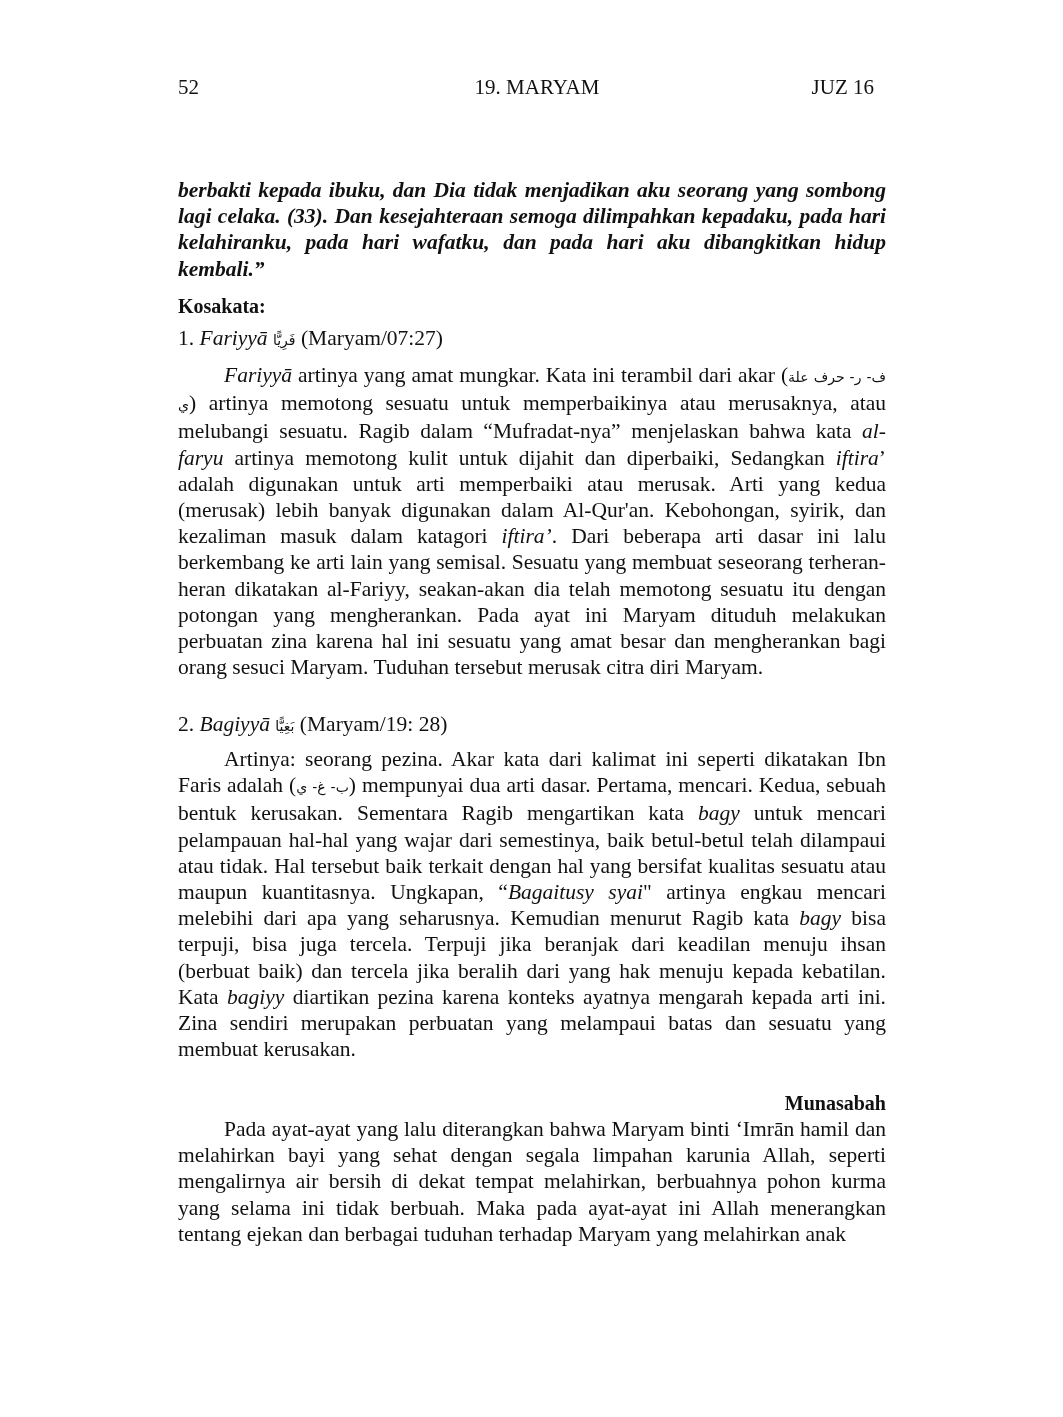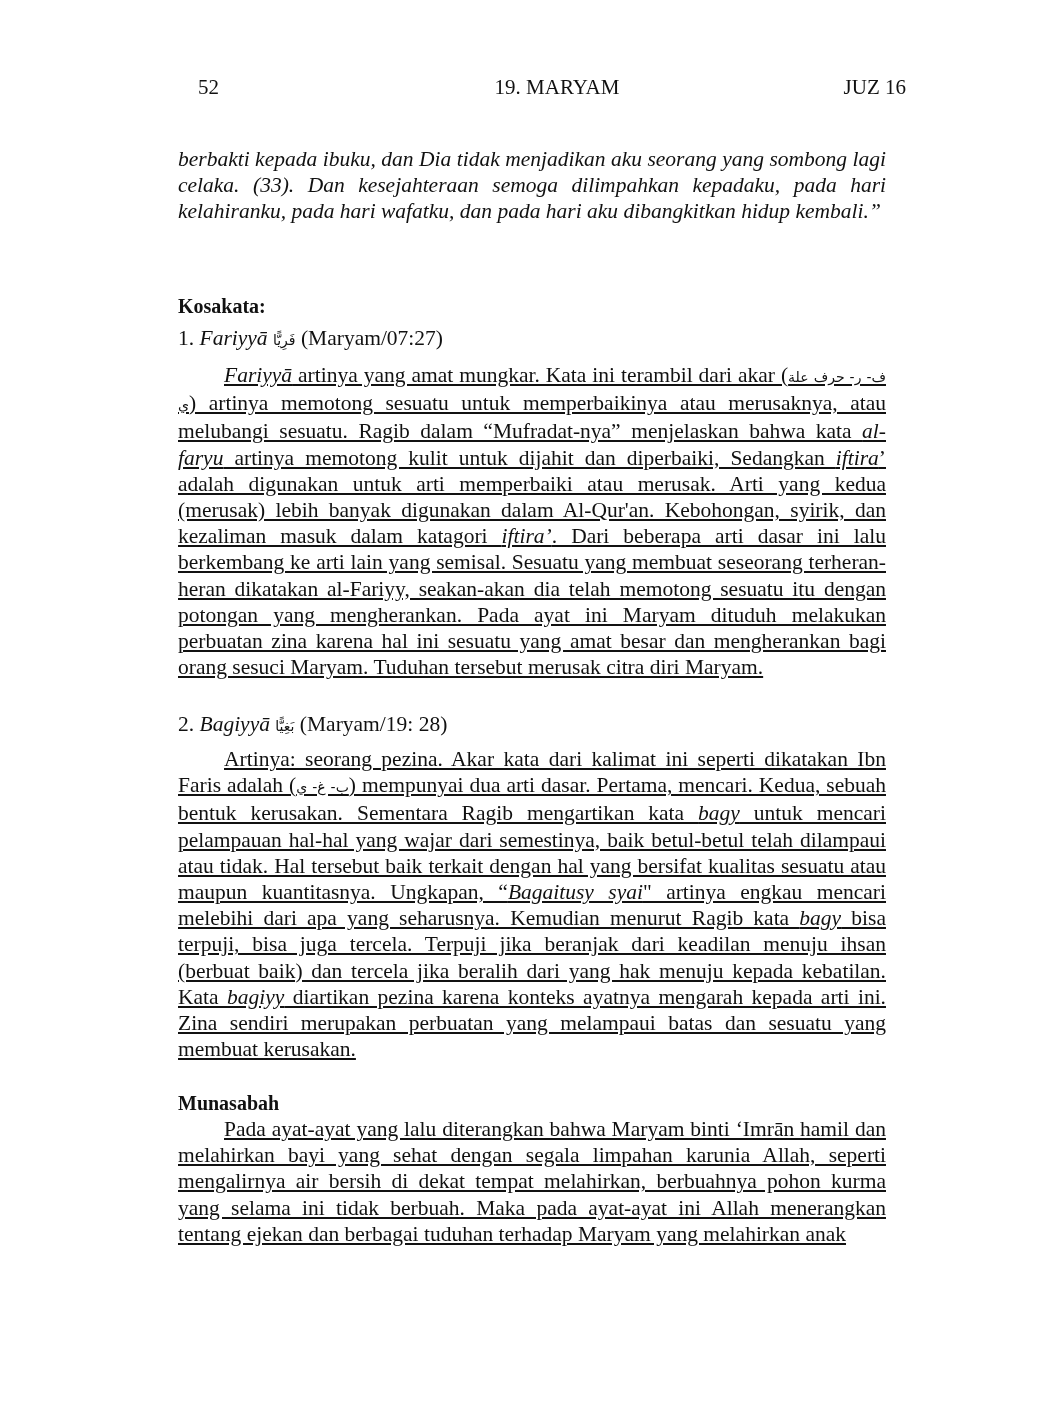--- a/index.html
+++ b/index.html
@@ -4,48 +4,48 @@
 <style>
   html, body { margin: 0; padding: 0; background: #ffffff; }
   body {
     width: 1063px; height: 1417px; position: relative; overflow: hidden;
     font-family: "Liberation Serif", "DejaVu Serif", serif;
     color: #111111;
   }
   .page { position: absolute; left: 178px; top: 0; width: 708px; }
   .running-head {
     position: absolute; top: 74px; left: 0; width: 708px; height: 26px;
-    font-size: 21px; line-height: 26px; margin-left: 20px;
+    font-size: 21px; line-height: 26px;
   }
   .rh-left { position: absolute; left: 0; top: 0; }
   .rh-center { position: absolute; left: 10px; right: 0; top: 0; text-align: center; }
-  .rh-right { position: absolute; right: 0; top: 0; text-align: center; }
+  .rh-right { position: absolute; right: 12px; top: 0; text-align: center; }
   .body-text {
     font-size: 21.5px; line-height: 26.2px; text-align: justify;
     text-align-last: left; margin: 0;
   }
   .block { position: absolute; left: 0; width: 708px; }
-  .indent { text-indent: 46px; text-decoration: underline; }
+  .indent { text-indent: 46px; }
   .ital { font-style: italic; }
   .heading { font-weight: bold; font-size: 20px; line-height: 26px; }
   .entry-title { font-size: 21.5px; line-height: 26px; }
   .arabic { font-family: "DejaVu Sans", sans-serif; font-size: 14px; direction: rtl; unicode-bidi: isolate; }
 </style>
 </head>
 <body>
 
 <div class="page">
 
   <div class="running-head">
     <span class="rh-left">52</span>
     <span class="rh-center">19. MARYAM</span>
     <span class="rh-right">JUZ 16</span>
   </div>
 
-  <p class="block body-text ital" style="top:146px;">berbakti kepada ibuku, dan Dia tidak menjadikan aku seorang yang sombong lagi celaka. (33). Dan kesejahteraan semoga dilimpahkan kepadaku, pada hari kelahiranku, pada hari wafatku, dan pada hari aku dibangkitkan hidup kembali.”</p>
+  <p class="block body-text ital" style="top:177px;font-weight:bold;">berbakti kepada ibuku, dan Dia tidak menjadikan aku seorang yang sombong lagi celaka. (33). Dan kesejahteraan semoga dilimpahkan kepadaku, pada hari kelahiranku, pada hari wafatku, dan pada hari aku dibangkitkan hidup kembali.”</p>
 
   <div class="block heading" style="top:293px;">Kosakata:</div>
 
   <div class="block entry-title" style="top:325px;">
     <span>1.</span>
     <span class="ital">Fariyyā</span>
     <span class="arabic">فَرِيًّا</span>
     <span>(Maryam/07:27)</span>
   </div>
 
@@ -53,17 +53,17 @@
 
   <div class="block entry-title" style="top:711px;">
     <span>2.</span>
     <span class="ital">Bagiyyā</span>
     <span class="arabic">بَغِيًّا</span>
     <span>(Maryam/19: 28)</span>
   </div>
 
   <p class="block body-text indent" style="top:746px;"><span>Artinya: seorang pezina.  Akar kata dari kalimat ini seperti dikatakan Ibn Faris adalah (</span><span class="arabic">ب- غ- ي</span><span>) mempunyai dua arti dasar.  Pertama, mencari. Kedua, sebuah bentuk kerusakan. Sementara Ragib mengartikan kata </span><span class="ital">bagy</span><span> untuk mencari pelampauan hal-hal yang wajar dari semestinya, baik betul-betul telah dilampaui atau tidak.  Hal tersebut baik terkait dengan hal yang bersifat kualitas sesuatu atau maupun kuantitasnya. Ungkapan, “</span><span class="ital">Bagaitusy syai</span><span>" artinya engkau mencari melebihi dari apa yang seharusnya. Kemudian menurut Ragib kata </span><span class="ital">bagy</span><span> bisa terpuji, bisa juga tercela.  Terpuji jika beranjak dari keadilan menuju ihsan (berbuat baik) dan tercela jika beralih dari yang hak menuju kepada kebatilan.  Kata </span><span class="ital">bagiyy</span><span> diartikan pezina karena konteks ayatnya mengarah kepada arti ini. Zina sendiri merupakan perbuatan yang melampaui batas dan sesuatu yang membuat kerusakan.</span></p>
 
-  <div class="block heading" style="top:1090px;">Munasabah</div>
+  <div class="block heading" style="top:1090px;text-align:right;">Munasabah</div>
 
   <p class="block body-text indent" style="top:1116px;">Pada ayat-ayat yang lalu diterangkan bahwa Maryam binti ‘Imrān hamil dan melahirkan bayi yang sehat dengan segala limpahan karunia Allah, seperti mengalirnya air bersih di dekat tempat melahirkan, berbuahnya pohon kurma yang selama ini tidak berbuah. Maka pada ayat-ayat ini Allah menerangkan tentang ejekan dan berbagai tuduhan terhadap Maryam yang melahirkan anak</p>
 
 </div>
 
 </body></html>

